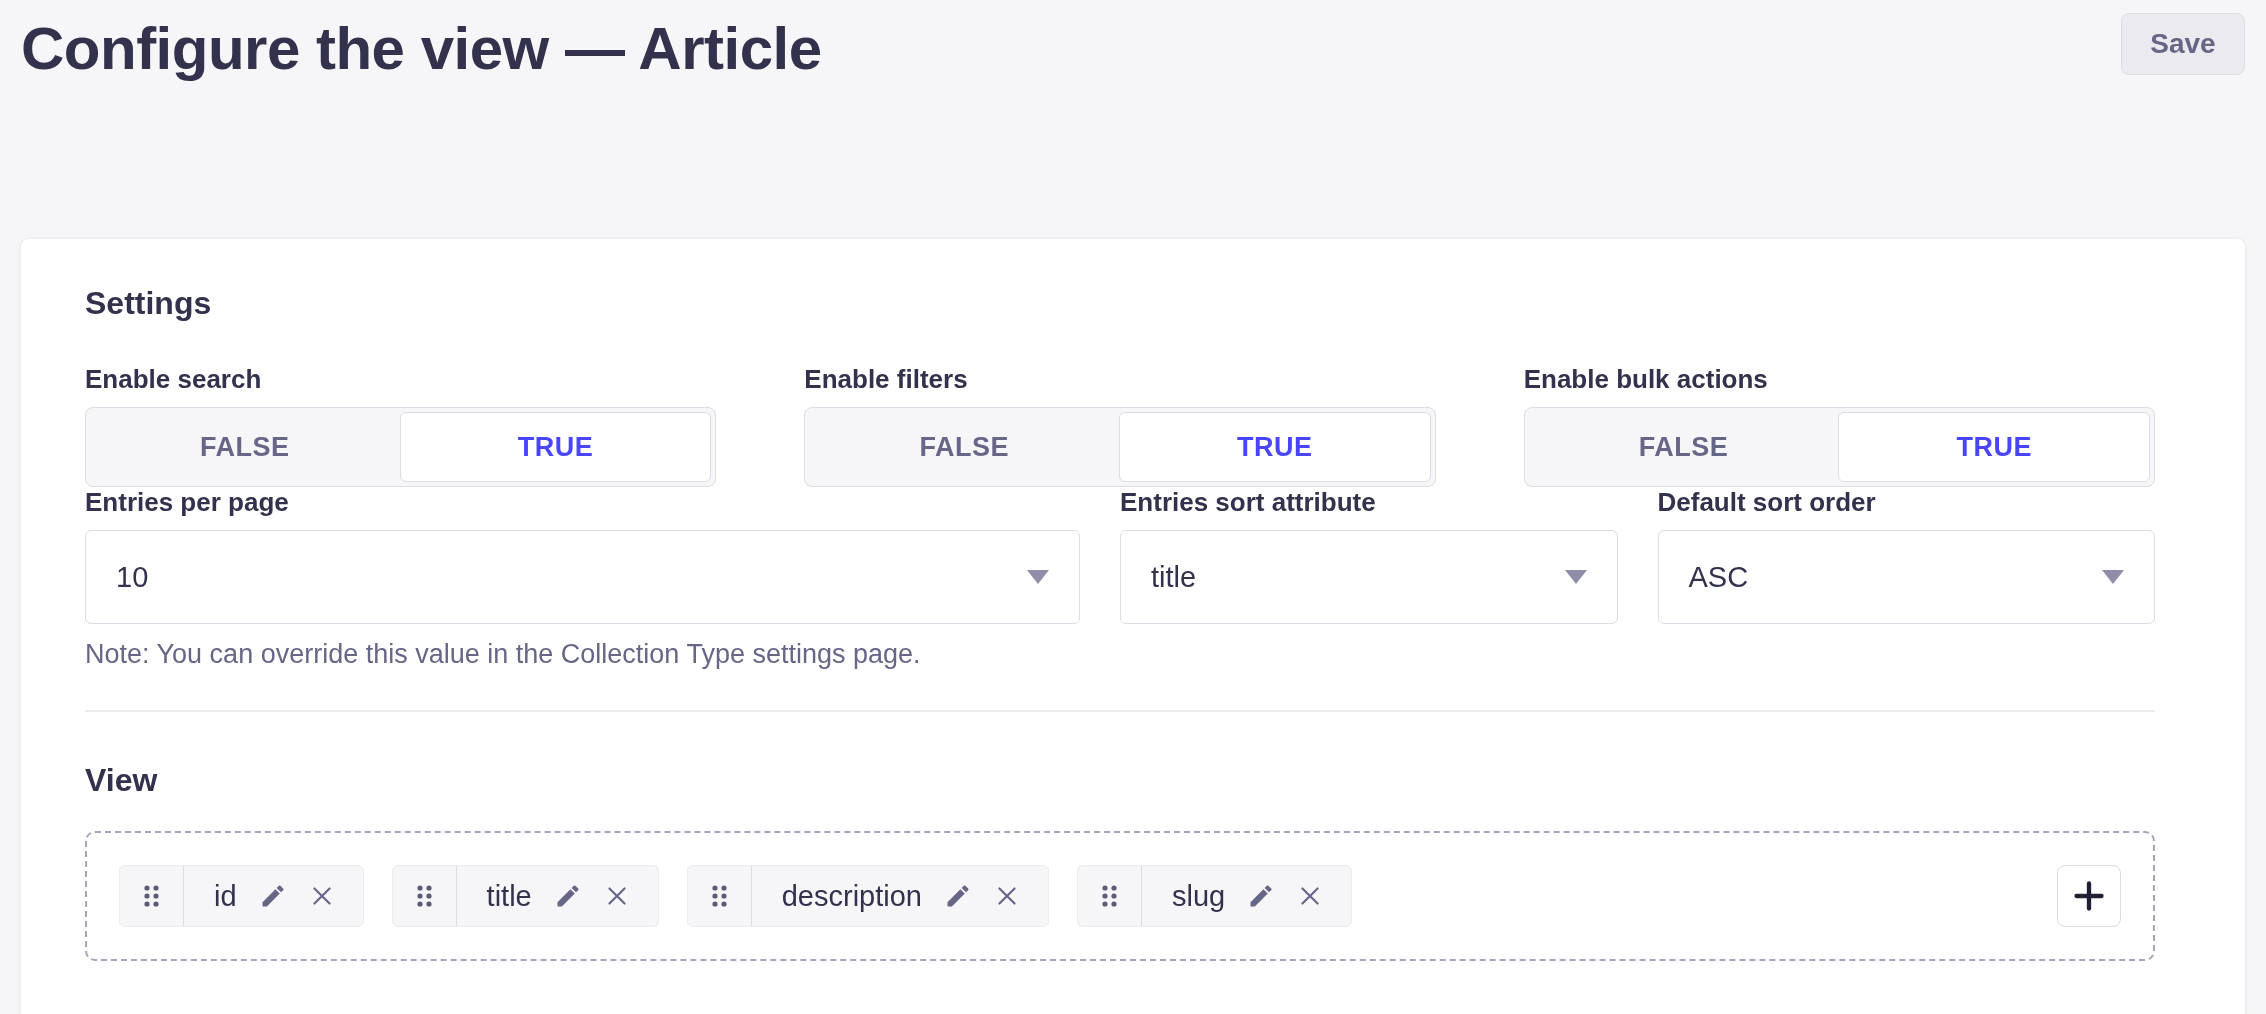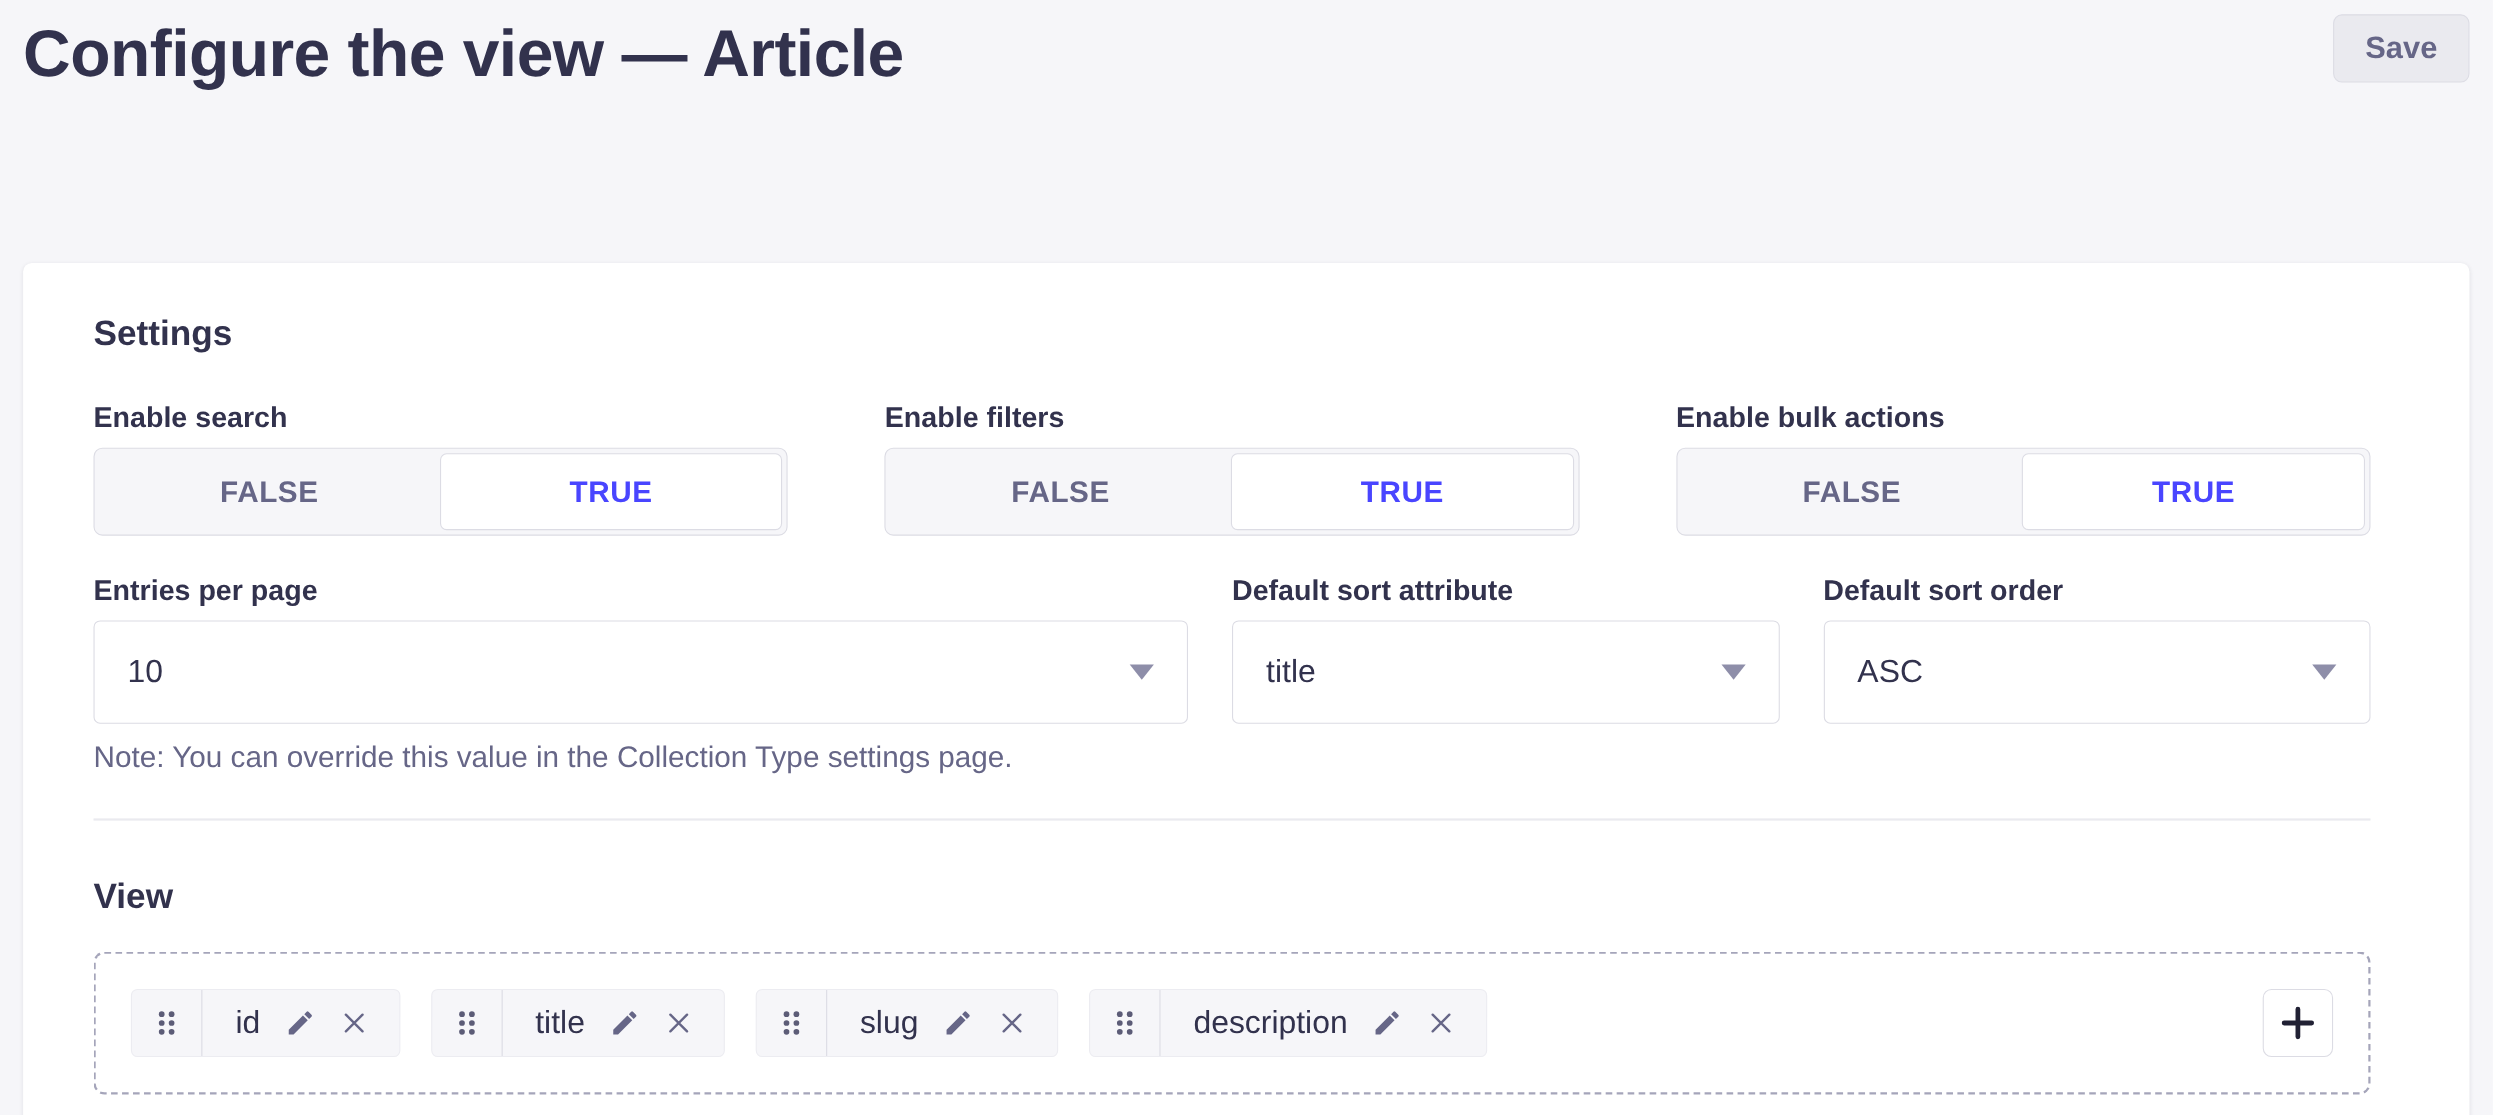--- a/index.html
+++ b/index.html
@@ -85,21 +85,20 @@
     color: #666687;
     border-radius: 6px;
     cursor: pointer;
   }
   .toggle .seg.selected {
     background: #FFFFFF;
     border: 1px solid #DCDCE4;
     color: #4945FF;
   }
   .selects-row {
-    margin-top: 34px;
     display: grid;
     grid-template-columns: 2fr 1fr 1fr;
     column-gap: 40px;
   }
   .select-box {
     height: 94px;
     background: #FFFFFF;
     border: 1px solid #DCDCE4;
     border-radius: 6px;
     display: flex;
@@ -246,21 +245,21 @@
     <div>
       <span class="field-label">Entries per page</span>
       <div class="select-box">
         <span>10</span>
         <span class="caret-down"></span>
       </div>
       <div class="hint">Note: You can override this value in the Collection Type settings page.</div>
     </div>
 
     <div>
-      <span class="field-label">Default sort attribute</span>
+      <span class="field-label">Entries sort attribute</span>
       <div class="select-box">
         <span>title</span>
         <span class="caret-down"></span>
       </div>
     </div>
 
     <div>
       <span class="field-label">Default sort order</span>
       <div class="select-box">
         <span>ASC</span>
@@ -318,42 +317,42 @@
       </div>
     </div>
 
     <div class="pill">
       <div class="drag-handle">
         <svg width="17" height="24" viewBox="0 0 17 24">
             <use href="#i-drag-dots"></use>
           </svg>
       </div>
       <div class="pill-body">
-        <span class="pill-label">slug</span>
+        <span class="pill-label">description</span>
         <button class="icon-btn">
           <svg width="28" height="28" viewBox="0 0 24 24">
               <use href="#i-pencil"></use>
             </svg>
         </button>
         <button class="icon-btn">
           <svg width="26" height="26" viewBox="0 0 24 24">
               <use href="#i-x"></use>
             </svg>
         </button>
       </div>
     </div>
 
     <div class="pill">
       <div class="drag-handle">
         <svg width="17" height="24" viewBox="0 0 17 24">
             <use href="#i-drag-dots"></use>
           </svg>
       </div>
       <div class="pill-body">
-        <span class="pill-label">description</span>
+        <span class="pill-label">slug</span>
         <button class="icon-btn">
           <svg width="28" height="28" viewBox="0 0 24 24">
               <use href="#i-pencil"></use>
             </svg>
         </button>
         <button class="icon-btn">
           <svg width="26" height="26" viewBox="0 0 24 24">
               <use href="#i-x"></use>
             </svg>
         </button>

